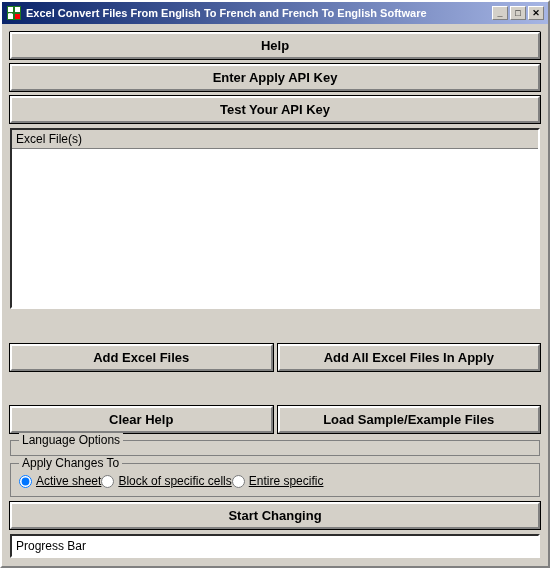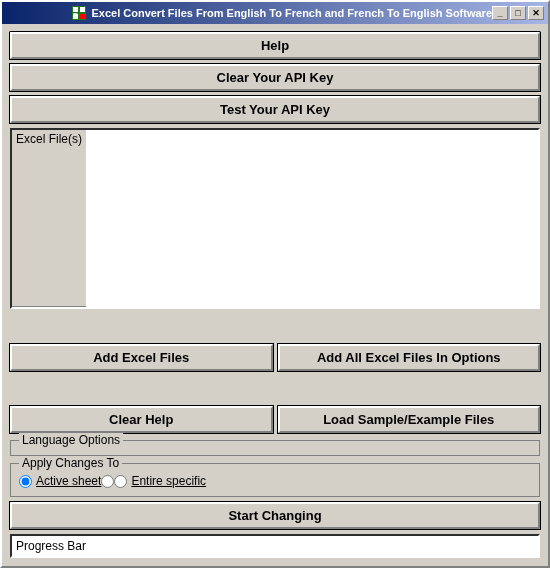--- a/index.html
+++ b/index.html
@@ -26,21 +26,21 @@
       border-left: 2px solid #ffffff;
       display: flex;
       flex-direction: column;
     }
 
     .title-bar {
       background: linear-gradient(to right, #0a246a, #a6b5e4);
       height: 22px;
       display: flex;
       align-items: center;
-      justify-content: flex-end;
+      justify-content: space-between;
       padding: 0 4px;
       flex-shrink: 0;
     }
 
     .title-bar-left {
       display: flex;
       align-items: center;
       gap: 4px;
     }
 
@@ -109,21 +109,21 @@
       color: #000;
     }
 
     .file-list-container {
       border: 2px inset #808080;
       border-color: #808080 #ffffff #ffffff #808080;
       background: white;
       flex: 1;
       min-height: 130px;
       display: flex;
-      flex-direction: row;
+      flex-direction: column;
       overflow: hidden;
     }
 
     .file-list-header {
       background: #d4d0c8;
       padding: 2px 4px;
       border-bottom: 1px solid #808080;
       font-size: 12px;
       color: #000;
     }
@@ -248,51 +248,52 @@
     </div>
     <div class="title-controls">
       <div class="title-btn">_</div>
       <div class="title-btn">□</div>
       <div class="title-btn">✕</div>
     </div>
   </div>
 
   <div class="window-content">
     <button class="win-button">Help</button>
-    <button class="win-button">Clear Your API Key</button>
+    <button class="win-button">Enter Apply API Key</button>
     <button class="win-button">Test Your API Key</button>
 
     <div class="file-list-container">
       <div class="file-list-header">Excel File(s)</div>
       <div class="file-list-body"></div>
     </div>
 
     <div class="button-row">
       <button class="win-button">Add Excel Files</button>
-      <button class="win-button">Add All Excel Files In Options</button>
+      <button class="win-button">Add All Excel Files In Apply</button>
     </div>
 
     <div class="button-row">
       <button class="win-button">Clear Help</button>
       <button class="win-button">Load Sample/Example Files</button>
     </div>
 
     <div class="group-box">
       <span class="group-box-label">Language Options</span>
     </div>
 
     <div class="group-box">
       <span class="group-box-label">Apply Changes To</span>
       <div class="radio-group">
         <label class="radio-label">
           <input type="radio" name="apply" class="radio-input" checked="" style="">
           <span>Active sheet</span>
         </label>
         <label class="radio-label">
           <input type="radio" name="apply" class="radio-input" style="">
+          <span>Block of specific cells</span>
         </label>
         <label class="radio-label">
           <input type="radio" name="apply" class="radio-input" style="">
           <span>Entire specific</span>
         </label>
       </div>
     </div>
 
     <button class="win-button">Start Changing</button>
 

